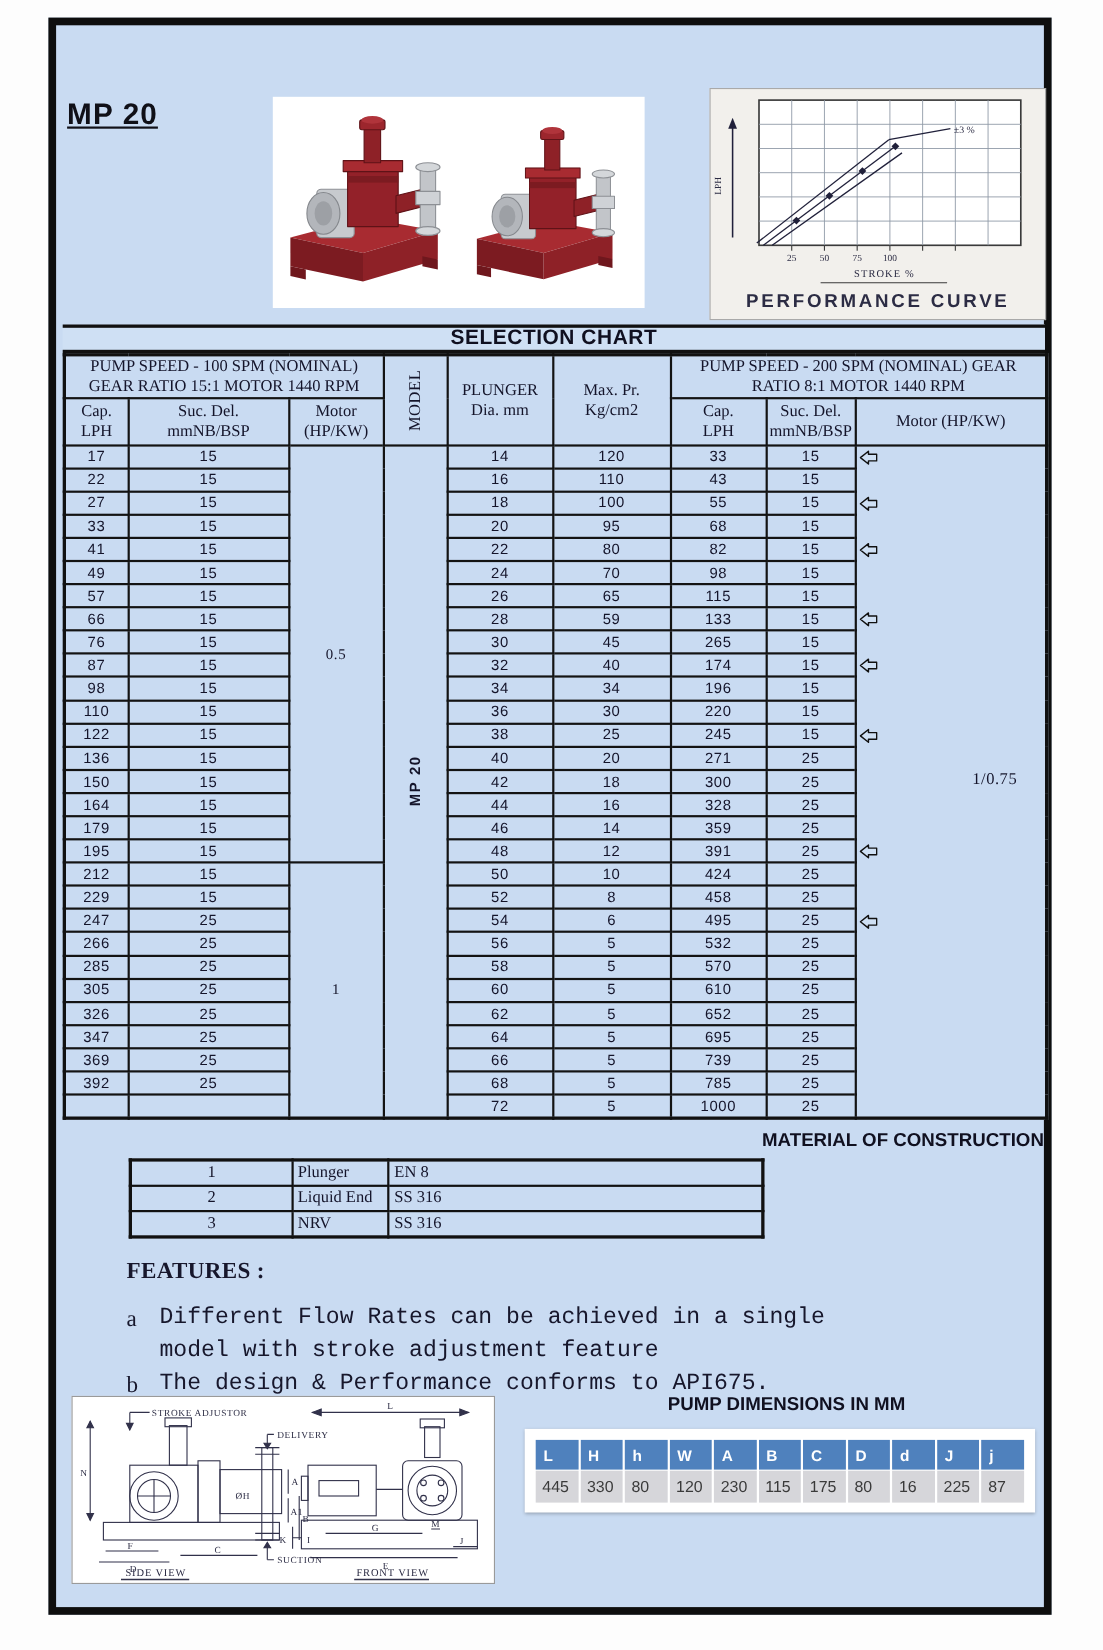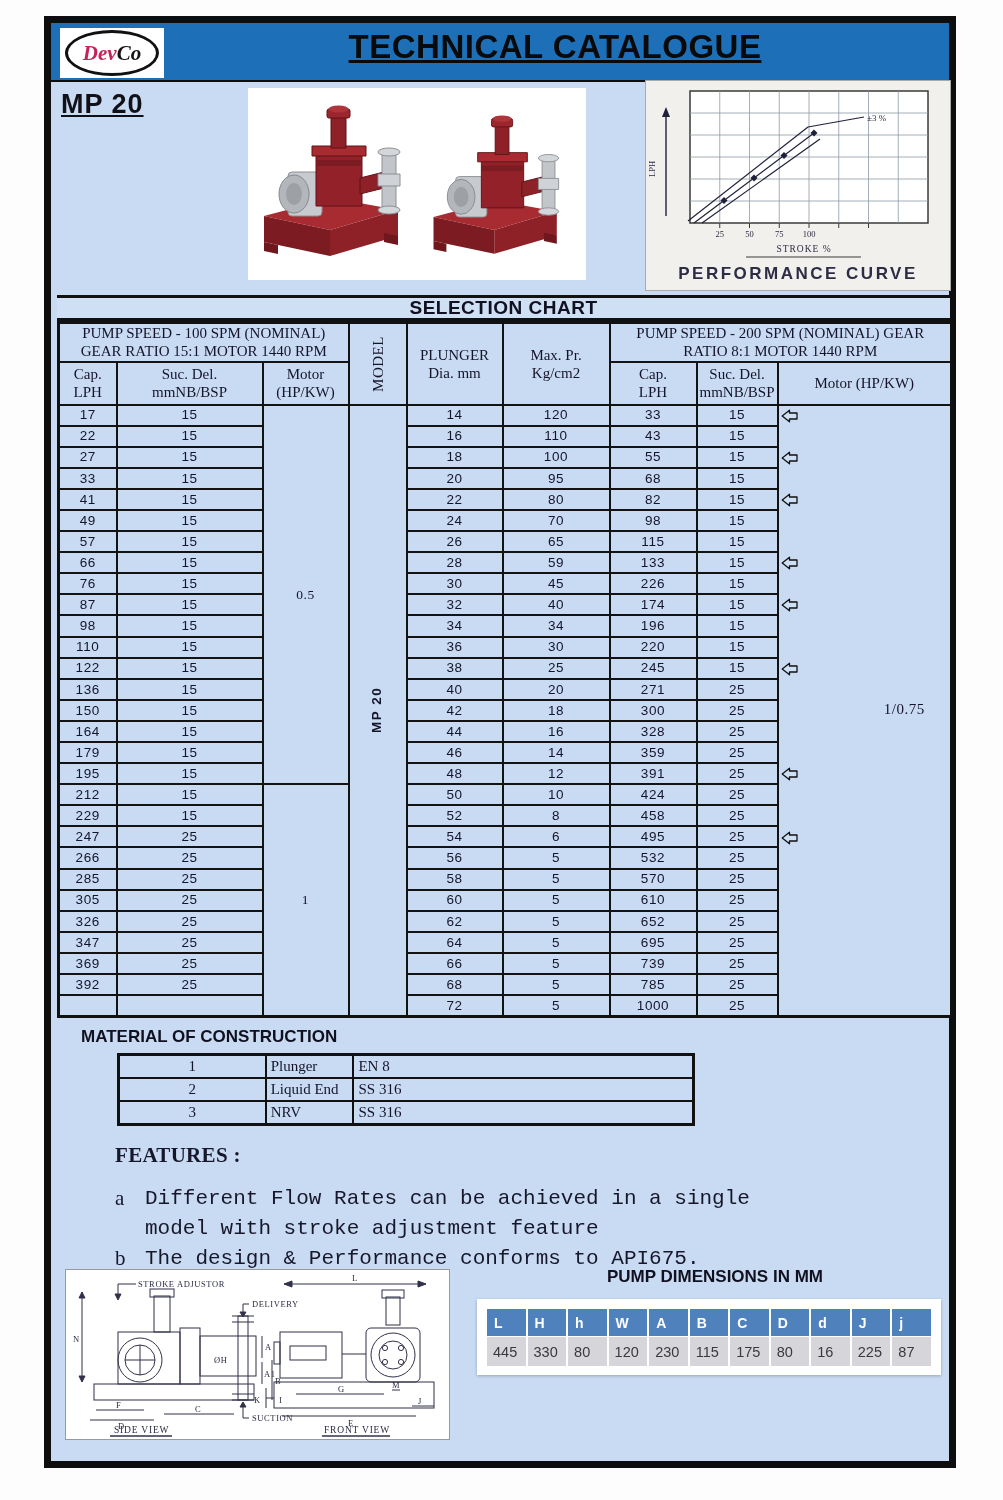--- a/index.html
+++ b/index.html
@@ -41,21 +41,21 @@
   .vtext{display:inline-block;transform:rotate(-90deg);white-space:nowrap;}
   .model-h .vtext{font-family:"Liberation Serif",serif;font-size:15px;letter-spacing:.5px;}
   .model-cell .vtext{font-weight:bold;font-size:13.5px;letter-spacing:1.5px;}
   .motor-right-cell{padding:0;vertical-align:top;}
   .mr-inner{position:relative;width:100%;height:608px;}
   .mr-arrow{position:absolute;left:2px;width:17px;height:14px;}
   .mr-label{position:absolute;left:0;top:296px;width:100%;text-align:center;
             font-family:"Liberation Serif",serif;font-size:15px;letter-spacing:.5px;margin-left:40px;}
 
   
-  .moc-title{left:0;top:1004px;width:898px;text-align:left;font-weight:bold;font-size:17px;color:#101020;margin-left:30px;}
+  .moc-title{left:0;top:1004px;width:898px;text-align:right;font-weight:bold;font-size:17px;color:#101020;}
   table.moc{left:66px;top:1030px;width:578px;border-collapse:collapse;border:3px solid #111;
             font-family:"Liberation Serif",serif;font-size:15px;color:#14142a;background:#c9dbf2;}
   .moc td{border:2px solid #111;height:21px;padding:0 4px;line-height:1;}
   .moc td:first-child{text-align:center;}
 
   
   .features{left:64px;top:1120px;width:800px;color:#17172c;}
   .flabel{font-family:"Liberation Serif",serif;font-weight:bold;font-size:21px;letter-spacing:.3px;margin-bottom:16px;}
   .feat-item{display:flex;font-family:"Liberation Serif",serif;font-size:21px;line-height:1.42;}
   .feat-key{width:30px;flex:none;}
@@ -72,29 +72,20 @@
 
   
   svg text{font-family:"Liberation Serif",serif;fill:#2c2c44;}
   .sans-t{font-family:"Liberation Sans",sans-serif;}
 </style>
 </head>
 <body>
 
 <div class="frame">
 
-  <div class="band">
-    <div class="logo-box">
-      <div class="logo-ellipse">
-        <span class="logo-dev">Dev</span>
-          <span class="logo-co">Co</span>
-      </div>
-    </div>
-    <div class="main-title">TECHNICAL CATALOGUE</div>
-  </div>
 
   <div class="mp20">MP 20</div>
 
   <div class="pumps-box">
     <svg width="338" height="192" viewBox="0 0 338 192">
       <defs>
         <g id="pump" stroke-linejoin="round">
           <polygon points="6,112 74,94 140,106 72,126" fill="#a82b31"></polygon>
           <polygon points="6,112 72,126 72,152 6,138" fill="#7c1b21"></polygon>
           <polygon points="72,126 140,106 140,132 72,152" fill="#8e2127"></polygon>
@@ -311,21 +302,21 @@
           <td>28</td>
           <td>59</td>
           <td>133</td>
           <td>15</td>
         </tr>
         <tr>
           <td>76</td>
           <td>15</td>
           <td>30</td>
           <td>45</td>
-          <td>226</td>
+          <td>265</td>
           <td>15</td>
         </tr>
         <tr>
           <td>87</td>
           <td>15</td>
           <td>32</td>
           <td>40</td>
           <td>174</td>
           <td>15</td>
         </tr>

